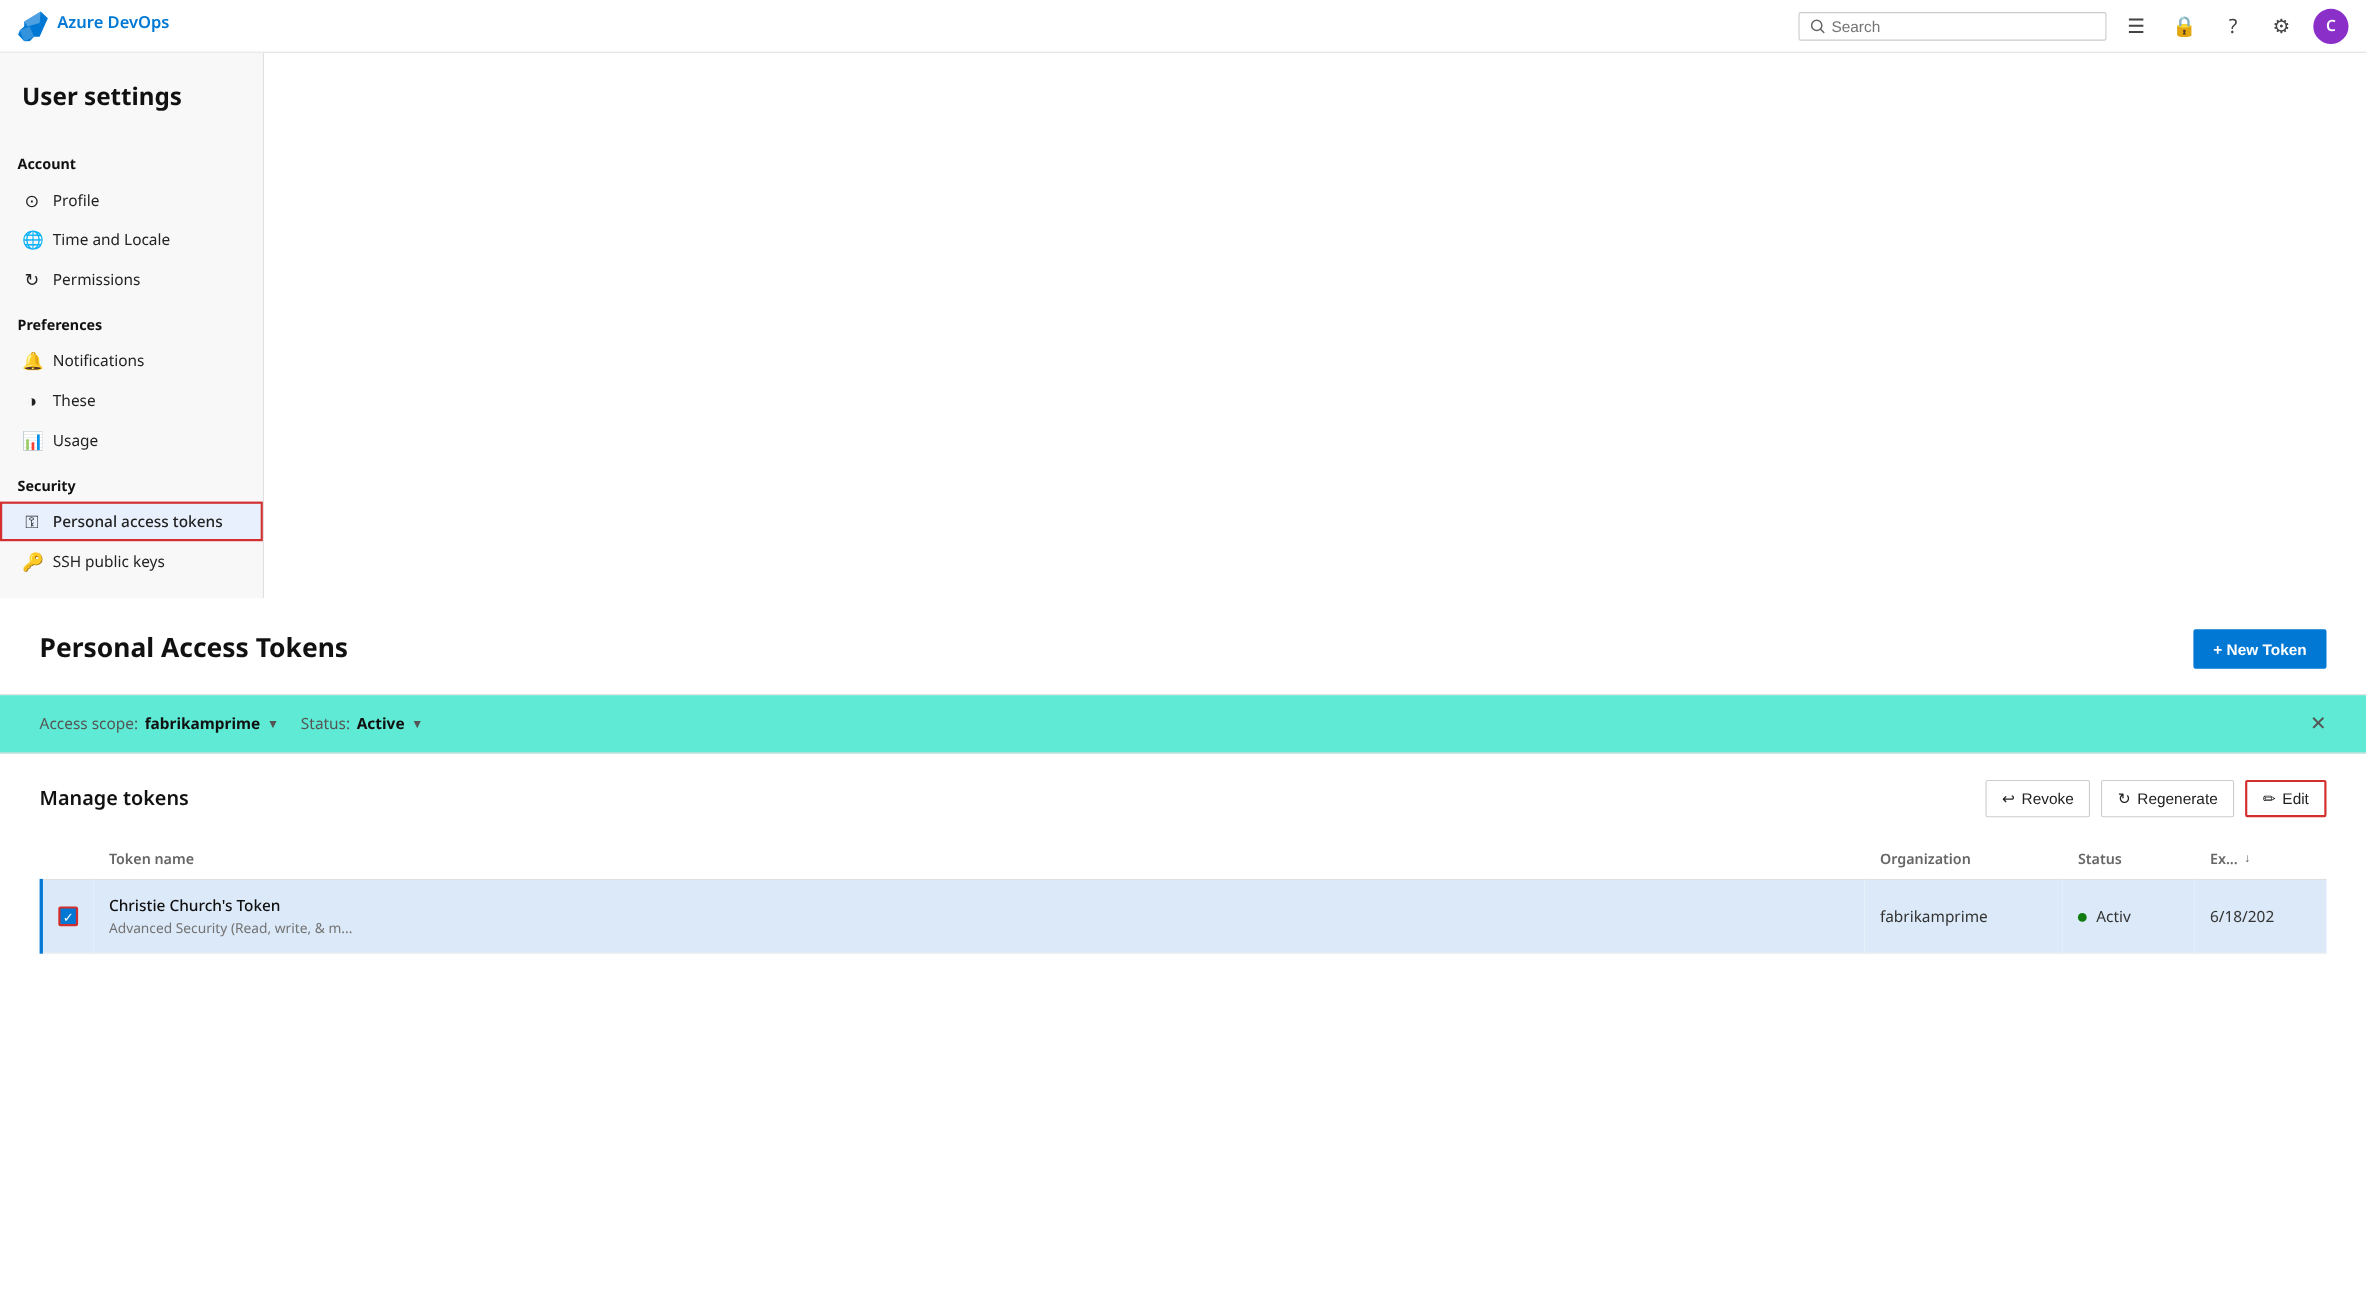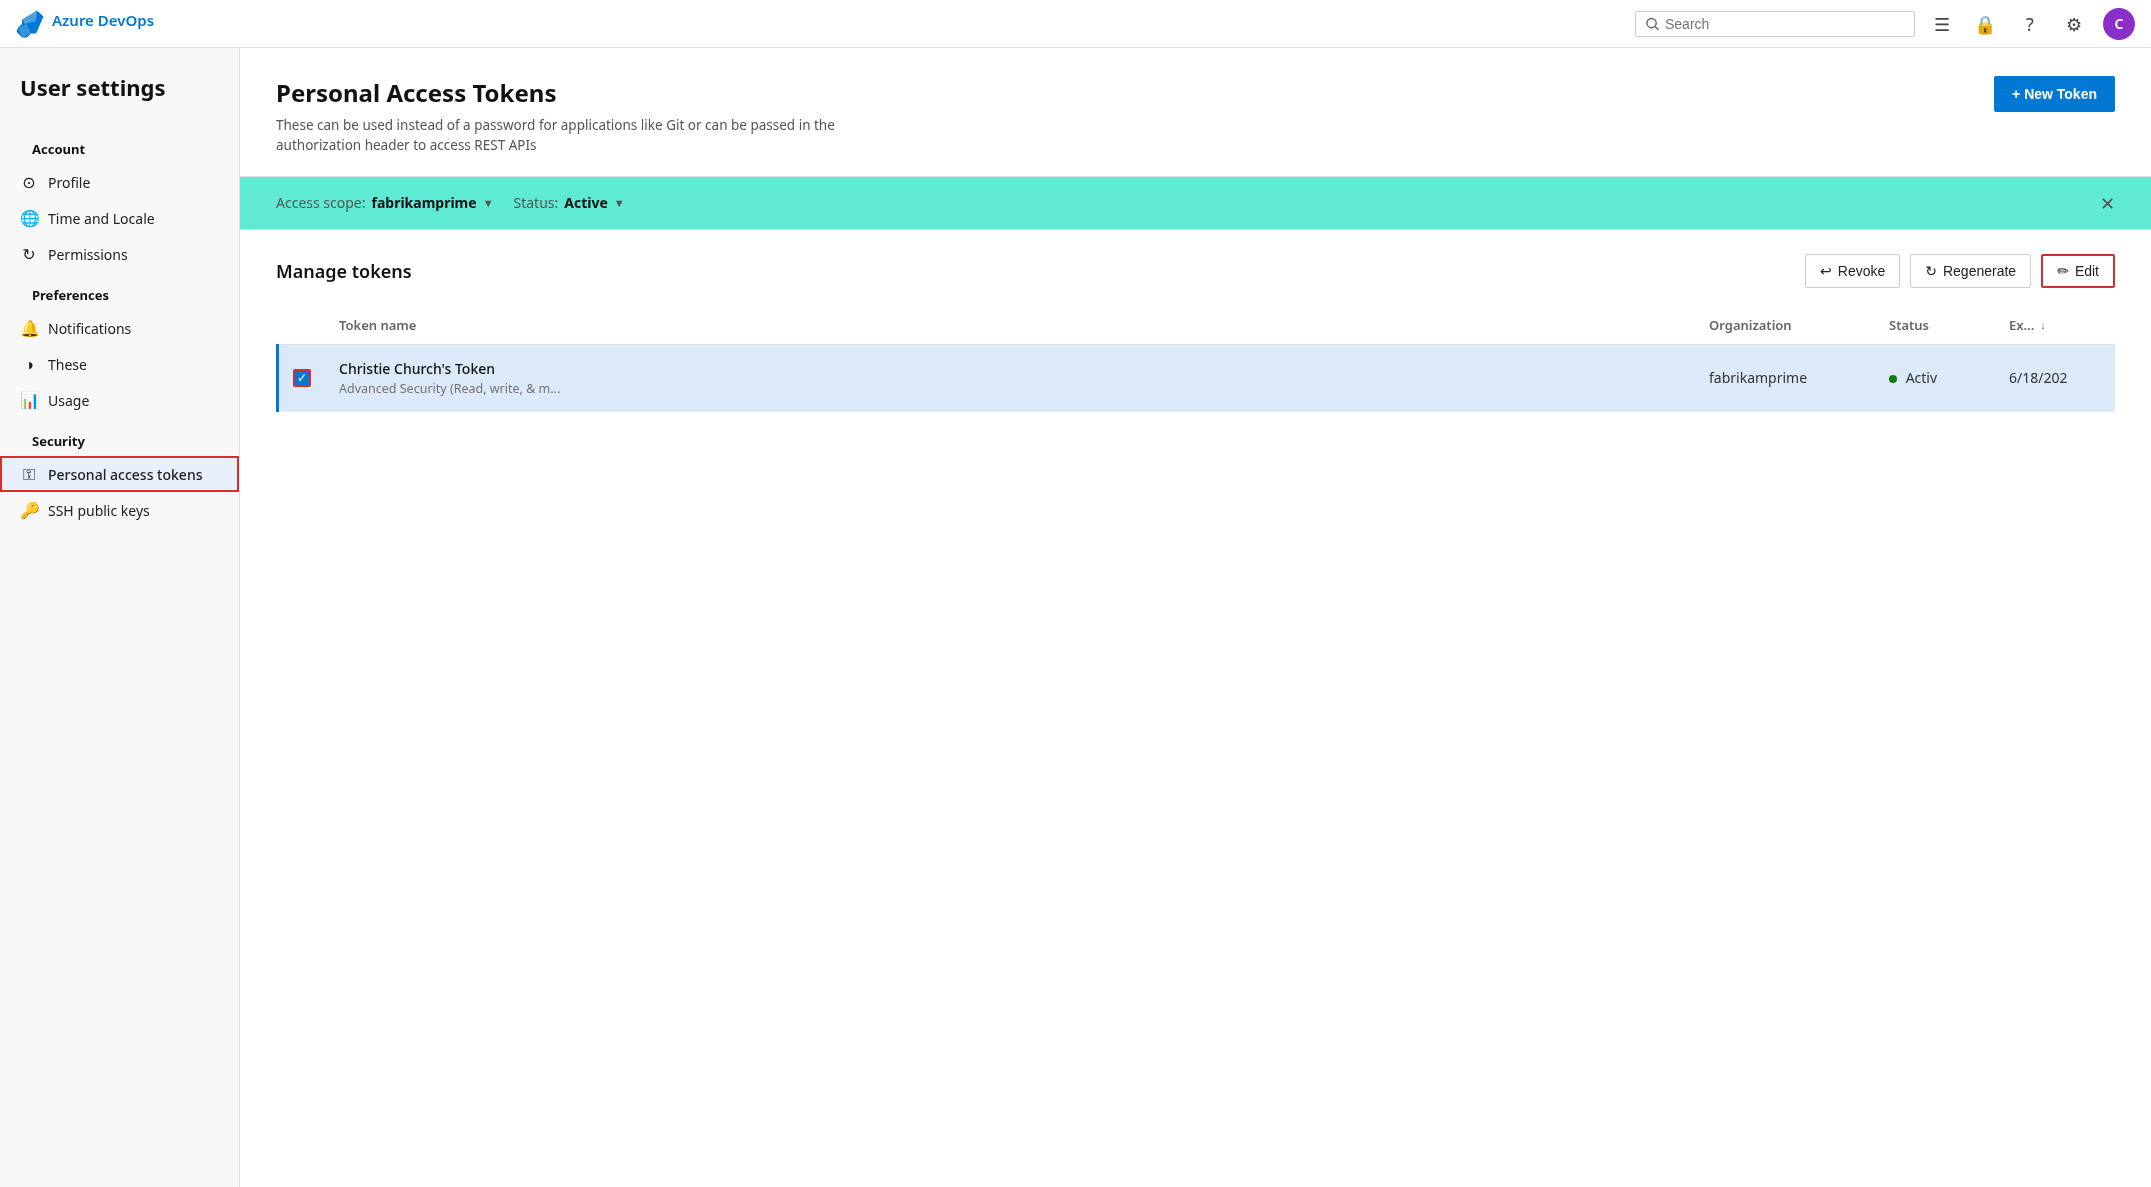--- a/index.html
+++ b/index.html
@@ -73,20 +73,21 @@
       color: #fff;
       font-weight: 600;
       font-size: 14px;
       cursor: pointer;
     }
 
     
     .layout {
       display: flex;
       height: calc(100vh - 48px);
+      flex-direction: column;
     }
 
     
     .sidebar {
       width: 240px;
       min-width: 240px;
       background: #f8f8f8;
       border-right: 1px solid #e0e0e0;
       padding: 24px 0 16px 0;
       overflow-y: auto;
@@ -94,21 +95,21 @@
     .sidebar-title {
       font-size: 22px;
       font-weight: 700;
       padding: 0 20px 24px 20px;
       color: #111;
     }
     .sidebar-section-label {
       font-size: 13px;
       font-weight: 700;
       color: #111;
-      padding: 14px 20px 6px 32px;
+      padding: 14px 20px 6px 16px;
       text-transform: none;
     }
     .sidebar-item {
       display: flex;
       align-items: center;
       gap: 10px;
       padding: 7px 20px;
       cursor: pointer;
       color: #222;
       font-size: 14px;
@@ -379,21 +380,20 @@
       <span class="sidebar-icon">🔑</span>
       <span>SSH public keys</span>
     </div>
   </aside>
 
   <main class="main">
 
     <div class="page-header">
       <div class="page-header-text">
         <h1>Personal Access Tokens</h1>
-        <p>These can be used instead of a password for applications like Git or can be passed in the authorization header to access REST APIs</p>
       </div>
       <button class="btn-new-token">+ New Token</button>
     </div>
 
     <div class="filter-bar">
       <div class="filter-item">
         <span class="filter-label">Access scope:</span>
         <span class="filter-value">fabrikamprime</span>
         <span class="filter-chevron">▼</span>
       </div>

